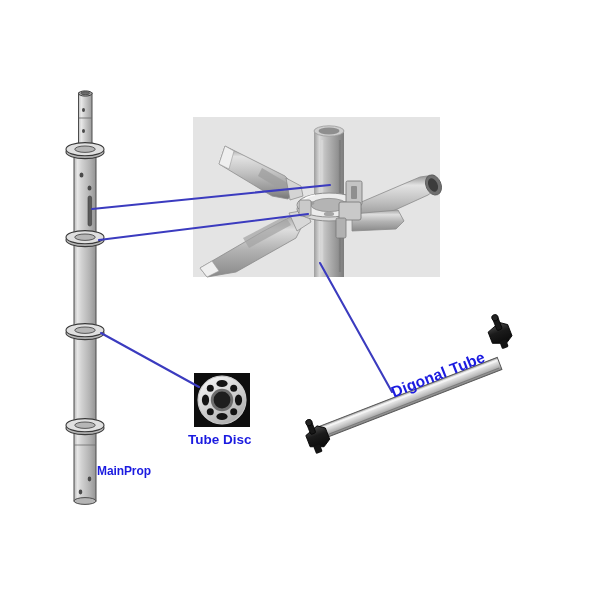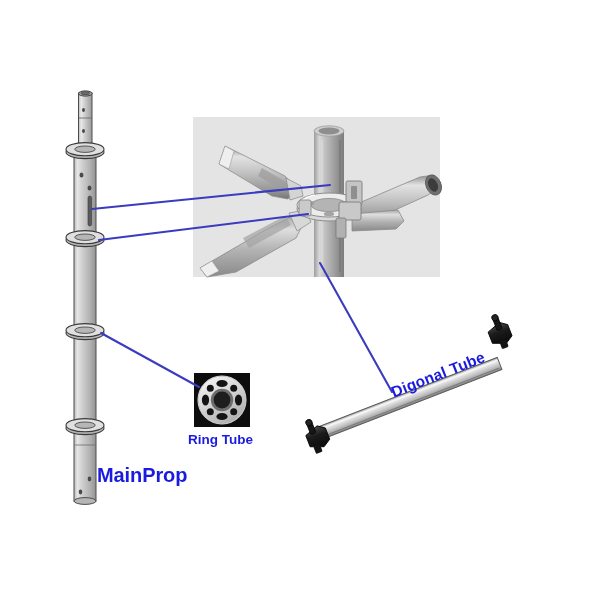--- a/index.html
+++ b/index.html
@@ -26,21 +26,21 @@
     position: absolute;
     color: #1b1be0;
     font-family: "Liberation Sans", sans-serif;
     font-weight: bold;
     white-space: nowrap;
     user-select: none;
   }
   #label-mainprop {
     left: 97px;
     top: 464px;
-    font-size: 20px;
+    font-size: 12px;
     letter-spacing: -0.1px;
   }
   #label-ringdisc {
     left: 188px;
     top: 432px;
     font-size: 13.5px;
   }
   #label-digonaltube {
     left: 392px;
     top: 384px;
@@ -283,17 +283,17 @@
     <g stroke="#3b3bbf" stroke-width="2.1" fill="none" stroke-linecap="round">
       <line x1="92" y1="209" x2="330" y2="185"></line>
       <line x1="99" y1="240" x2="308" y2="214"></line>
       <line x1="320" y1="263" x2="392" y2="392"></line>
       <line x1="101" y1="333" x2="199" y2="387"></line>
     </g>
   </svg>
 
   <div class="label" id="label-mainprop">MainProp</div>
 
-  <div class="label" id="label-ringdisc">Ring Tube</div>
+  <div class="label" id="label-ringdisc">Tube Disc</div>
 
   <div class="label" id="label-digonaltube">Digonal Tube</div>
 
 </div>
 
 </body></html>

